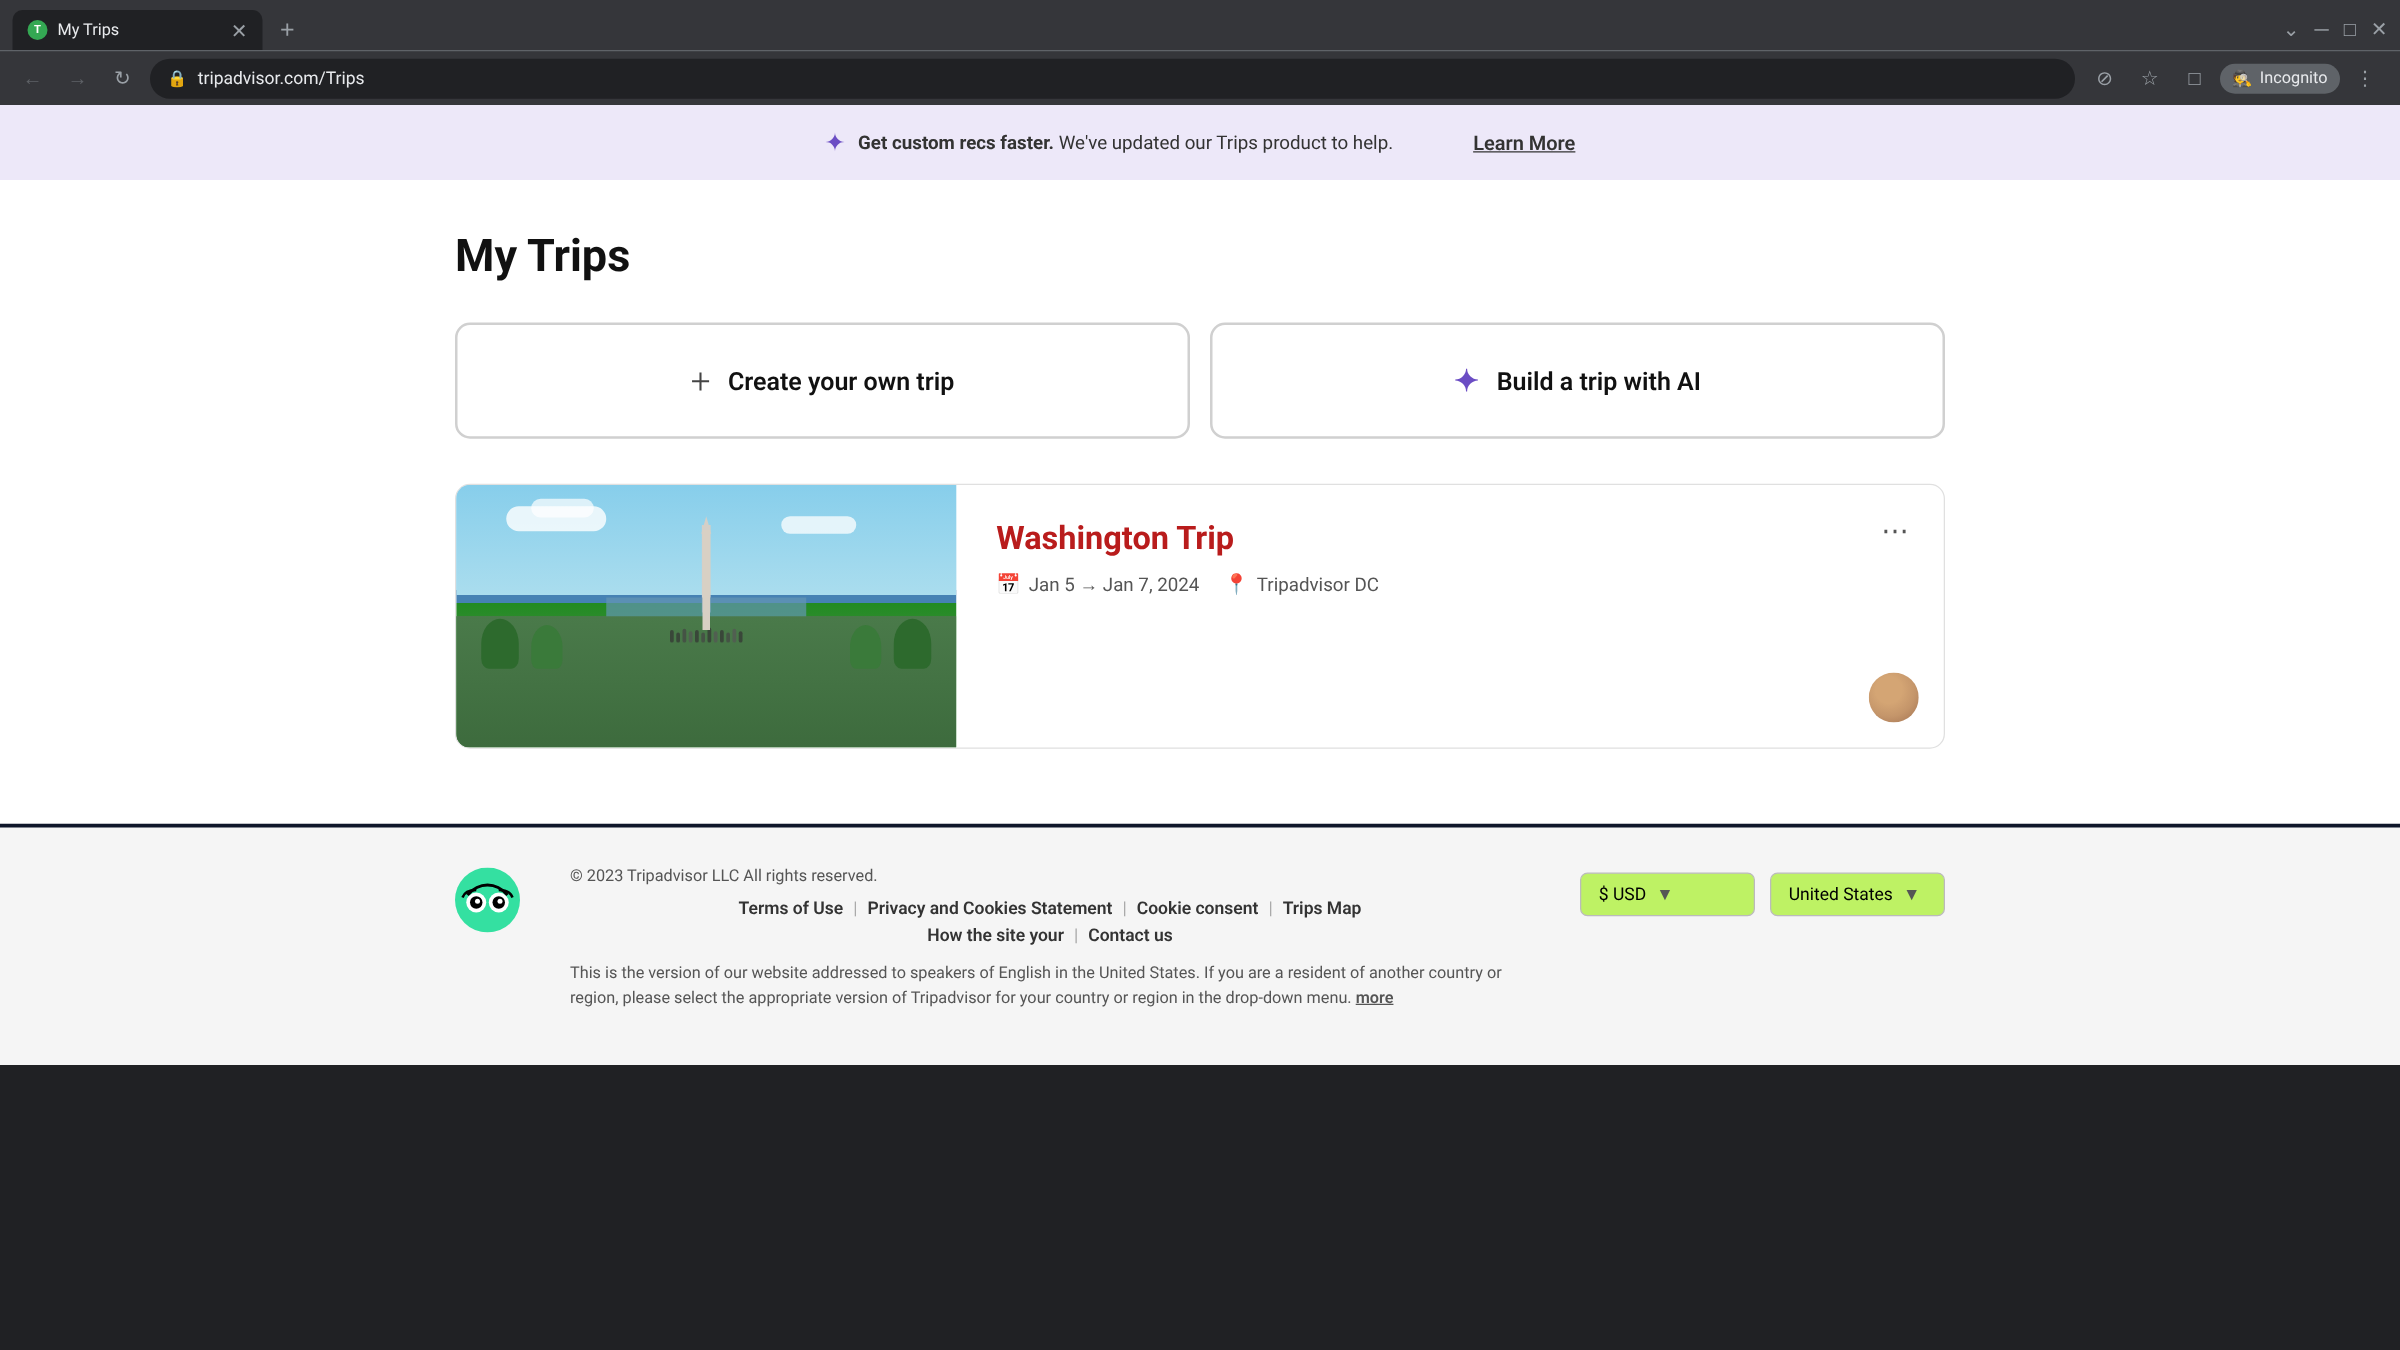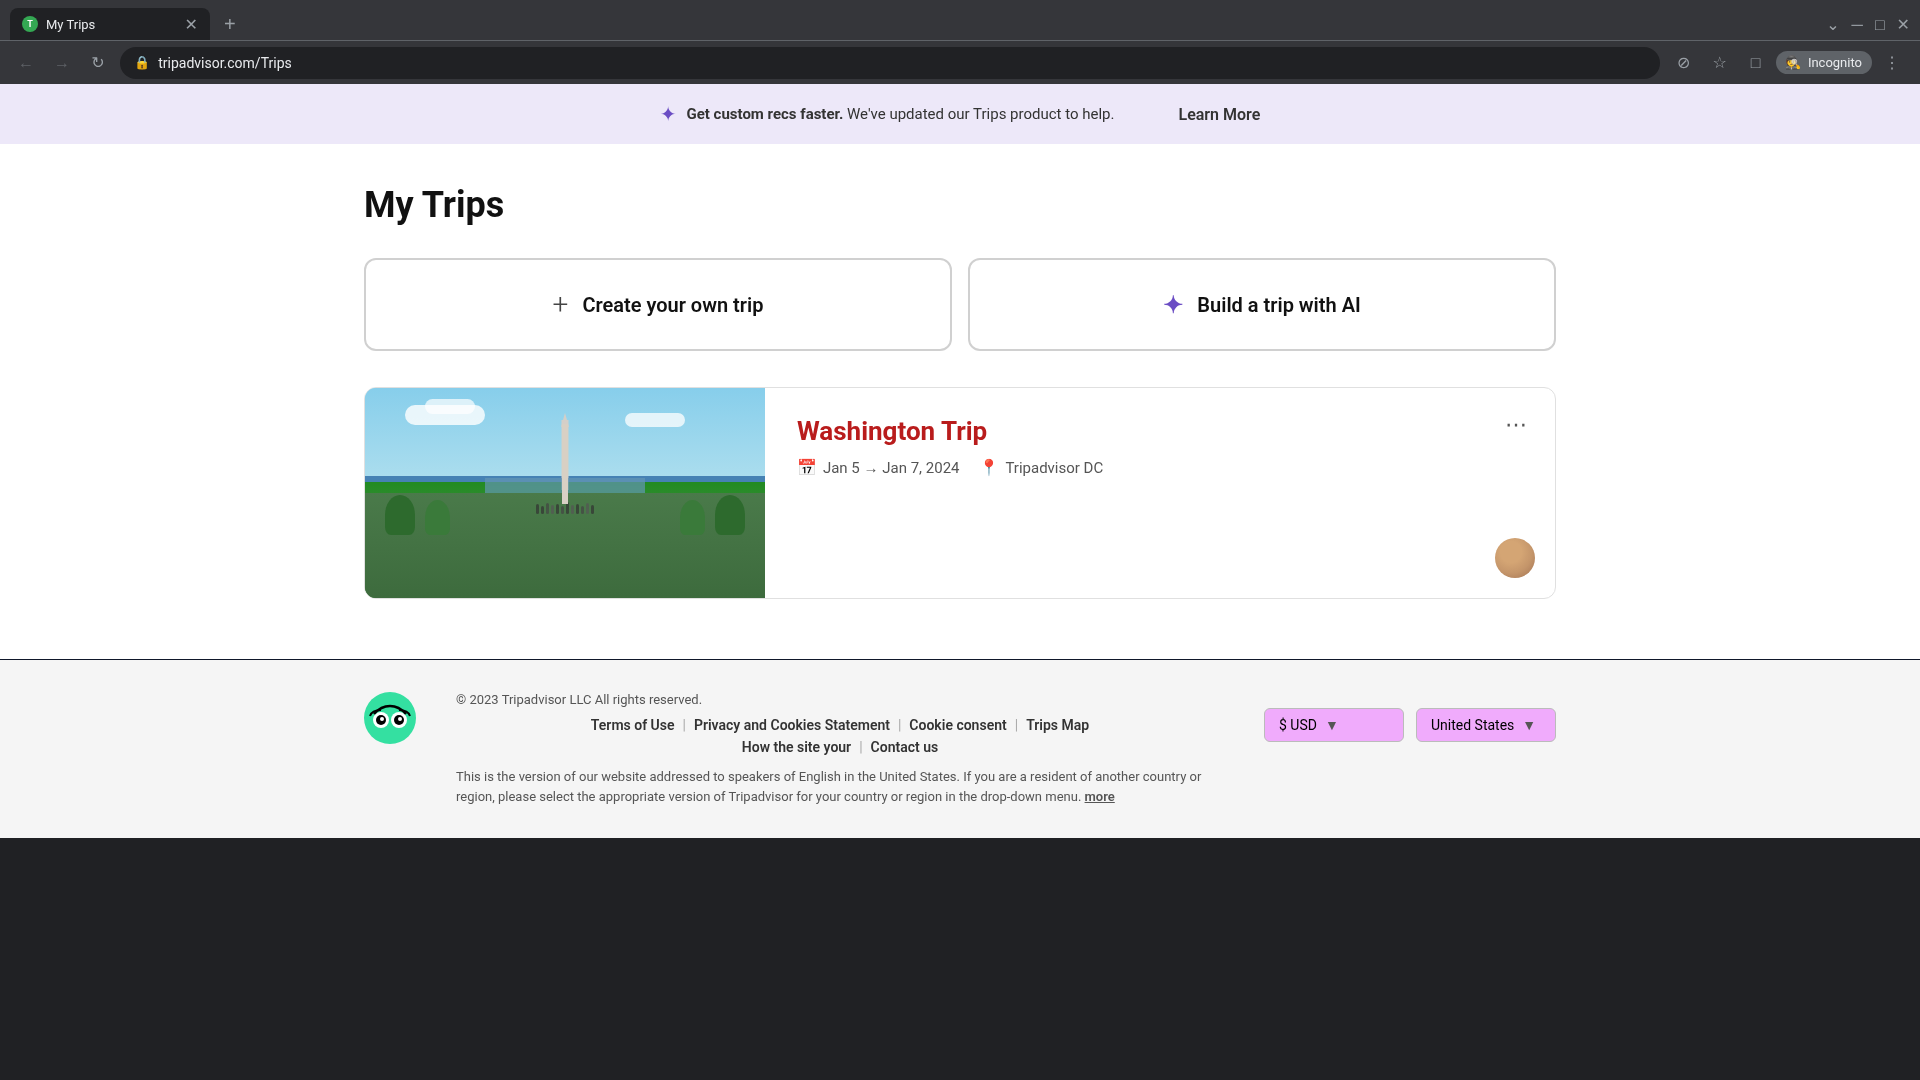--- a/index.html
+++ b/index.html
@@ -135,20 +135,21 @@
       font-size: 20px;
     }
     .banner-text {
       font-size: 15px;
       color: #333;
     }
     .banner-text strong { font-weight: 700; }
     .banner-link {
       color: #333;
       font-weight: 600;
+      text-decoration: underline;
       margin-left: 8px;
       cursor: pointer;
       padding-left: 46px;
     }
 
     
     .main-wrapper {
       max-width: 1240px;
       margin: 0 auto;
       padding: 40px 24px 60px;
@@ -272,22 +273,22 @@
     }
     .trip-avatar-img {
       width: 100%;
       height: 100%;
       background: radial-gradient(circle at 40% 35%, #d4a574 30%, #c4956a 60%, #a07050 100%);
     }
 
     
     .footer {
       background: #f5f5f5;
-      padding: 32px 0 32px;
-      border-top: 1px solid #0f172a;
+      padding: 32px 0 44px;
+      border-top: 3px solid #0f172a;
     }
     .footer-inner {
       max-width: 1240px;
       margin: 0 auto;
       padding: 0 24px;
       display: flex;
       align-items: flex-start;
       gap: 40px;
     }
     .footer-logo {
@@ -344,25 +345,24 @@
       align-items: center;
       margin-top: 4px;
     }
     .footer-select {
       display: flex;
       align-items: flex-end;
       gap: 8px;
       border: 1px solid #bbb;
       border-radius: 6px;
       padding: 8px 14px;
-      background: #f0abfc;
+      background: #bef264;
       font-size: 14px;
       cursor: pointer;
       min-width: 140px;
-      margin-top: 12px;
     }
     .footer-select .chevron { color: #555; }
   </style>
 </head>
 <body>
 
 <div class="browser-chrome">
 
   <div class="browser-tab-bar">
     <div class="browser-tab">

